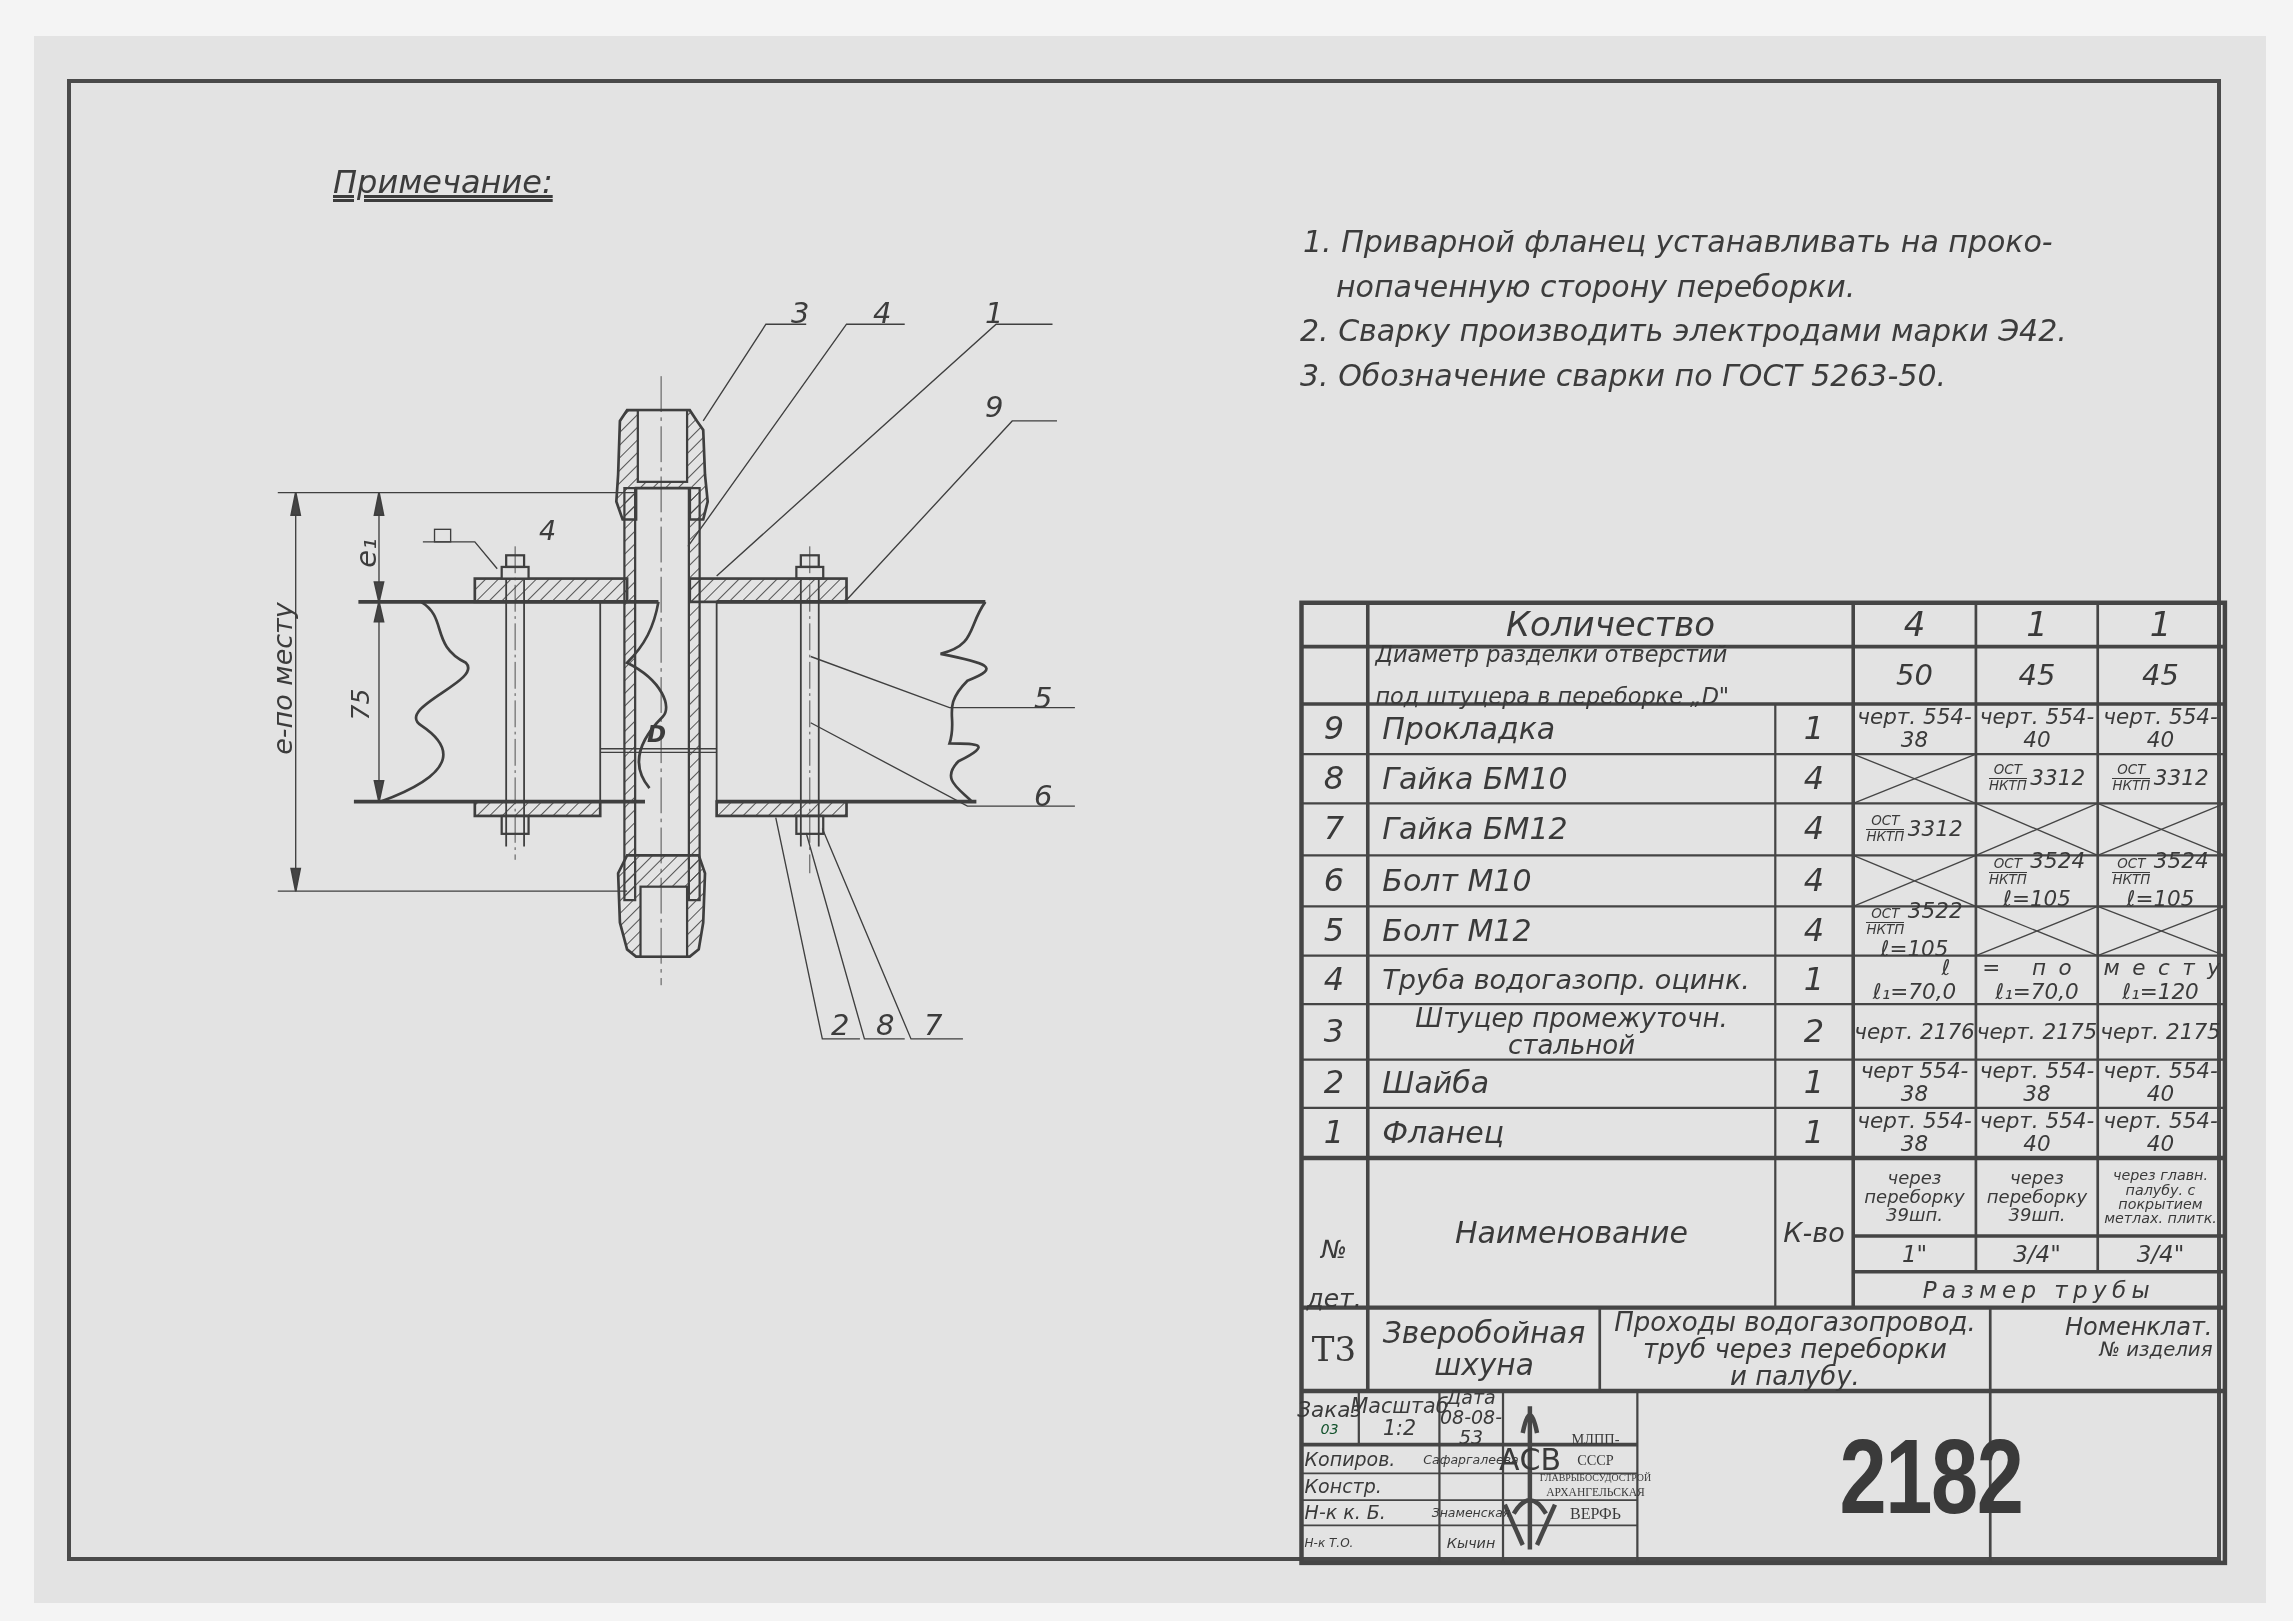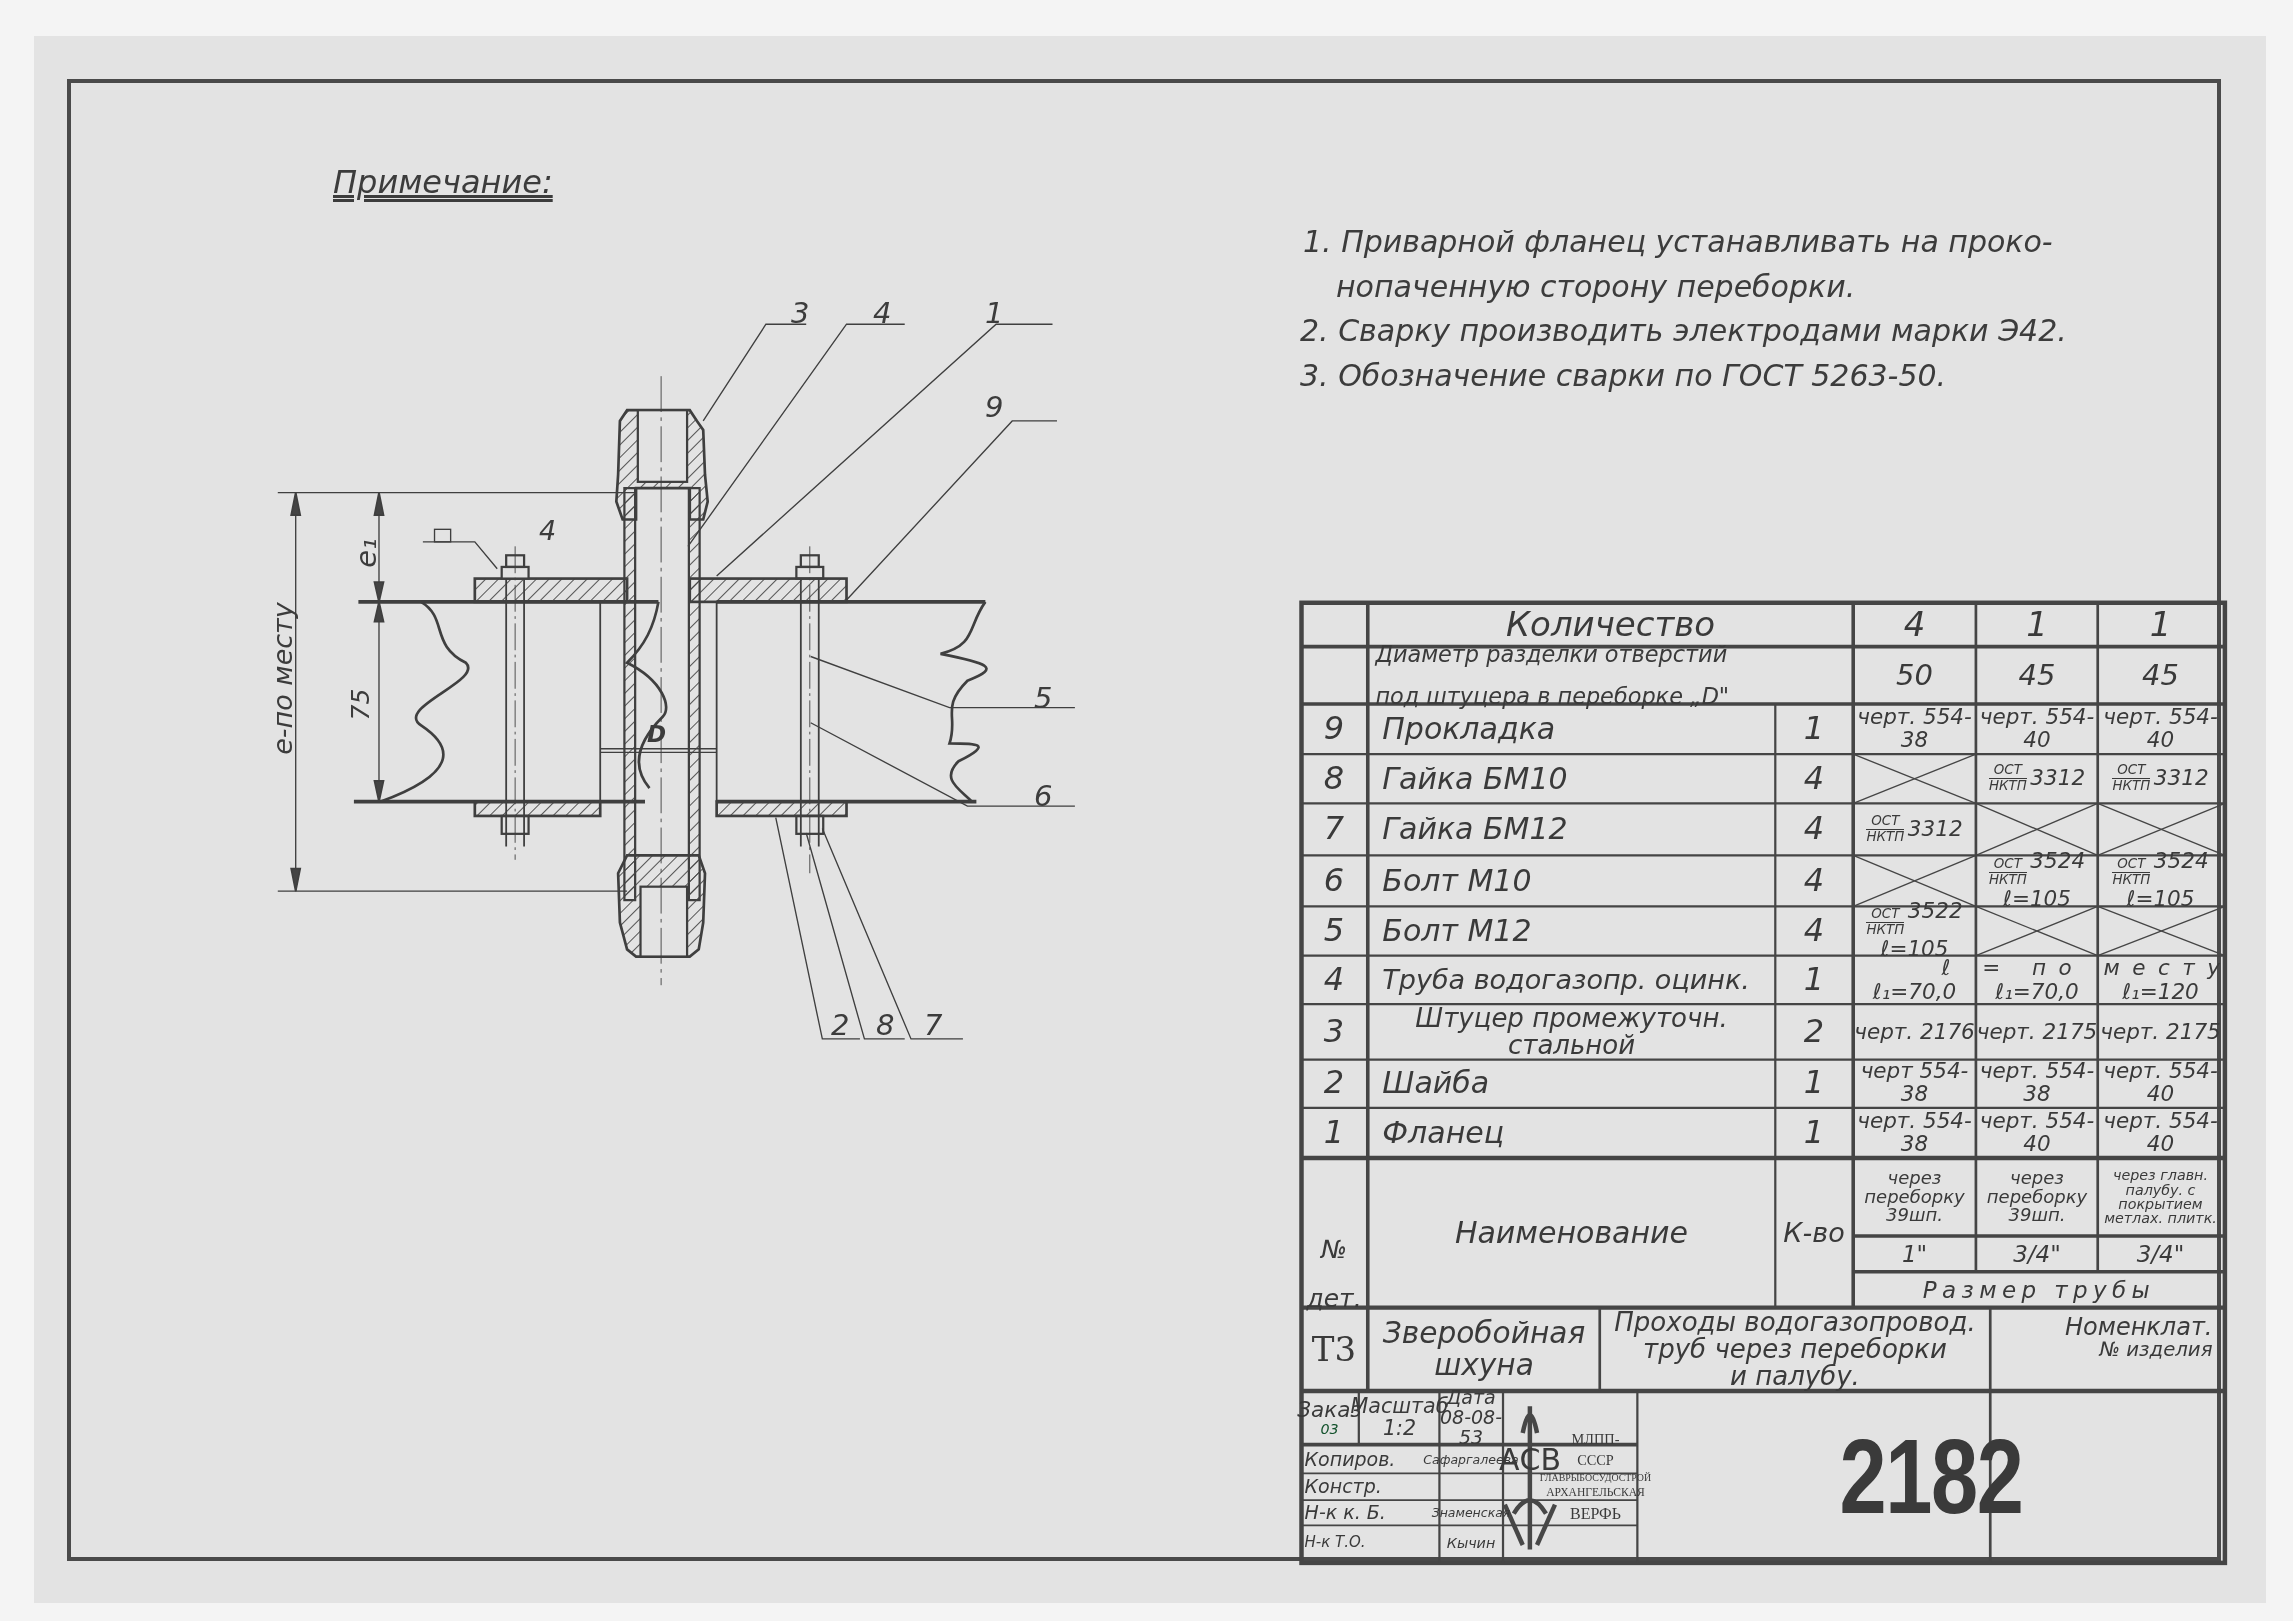--- a/index.html
+++ b/index.html
@@ -354,21 +354,21 @@
   <span>Дата</span>
   <span>08-08-53</span>
 </div>
 
 <div class="cell" style="left:1301px;top:1445px;width:138px;height:29px;justify-content:flex-start;padding-left:3.6px;font-size:19px;">Копиров.</div>
 <div class="cell" style="left:1439px;top:1445px;width:64px;height:29px;font-size:12.5px;">Сафаргалеева</div>
 <div class="cell" style="left:1301px;top:1473px;width:138px;height:27px;justify-content:flex-start;padding-left:3.6px;font-size:19px;">Констр.</div>
 <div class="cell" style="left:1439px;top:1473px;width:64px;height:27px;font-size:12.5px;"></div>
 <div class="cell" style="left:1301px;top:1500px;width:138px;height:25px;justify-content:flex-start;padding-left:3.6px;font-size:19px;">Н-к к. Б.</div>
 <div class="cell" style="left:1439px;top:1500px;width:64px;height:25px;font-size:12.5px;">Знаменская</div>
-<div class="cell" style="left:1301px;top:1525px;width:138px;height:36px;justify-content:flex-start;padding-left:3.6px;font-size:15px;">Н-к Т.О.</div>
+<div class="cell" style="left:1301px;top:1525px;width:138px;height:36px;justify-content:flex-start;padding-left:3.6px;font-size:12px;">Н-к Т.О.</div>
 <div class="cell" style="left:1439px;top:1525px;width:64px;height:36px;font-size:14.3px;">Кычин</div>
 
 <div class="cell" style="left:1505px;top:1442px;width:50px;height:36px;font-size:30px;font-style:normal;">АСВ</div>
 <div class="cell logo-text" style="left:1554px;top:1391px;width:83px;height:172px;flex-direction:column;font-size:11.6px;font-family:Liberation Serif, serif;">
   <span style="font-size:14.3px;">МЛПП-СССР</span>
   <span style="font-size:9.9px;">ГЛАВРЫБОСУДОСТРОЙ</span>
   <span style="font-size:11.6px;">АРХАНГЕЛЬСКАЯ</span>
   <span style="font-size:16px;">ВЕРФЬ</span>
 </div>
 <div class="cell big-no" style="left:1637px;top:1391px;width:588px;height:172px;">2182</div>

